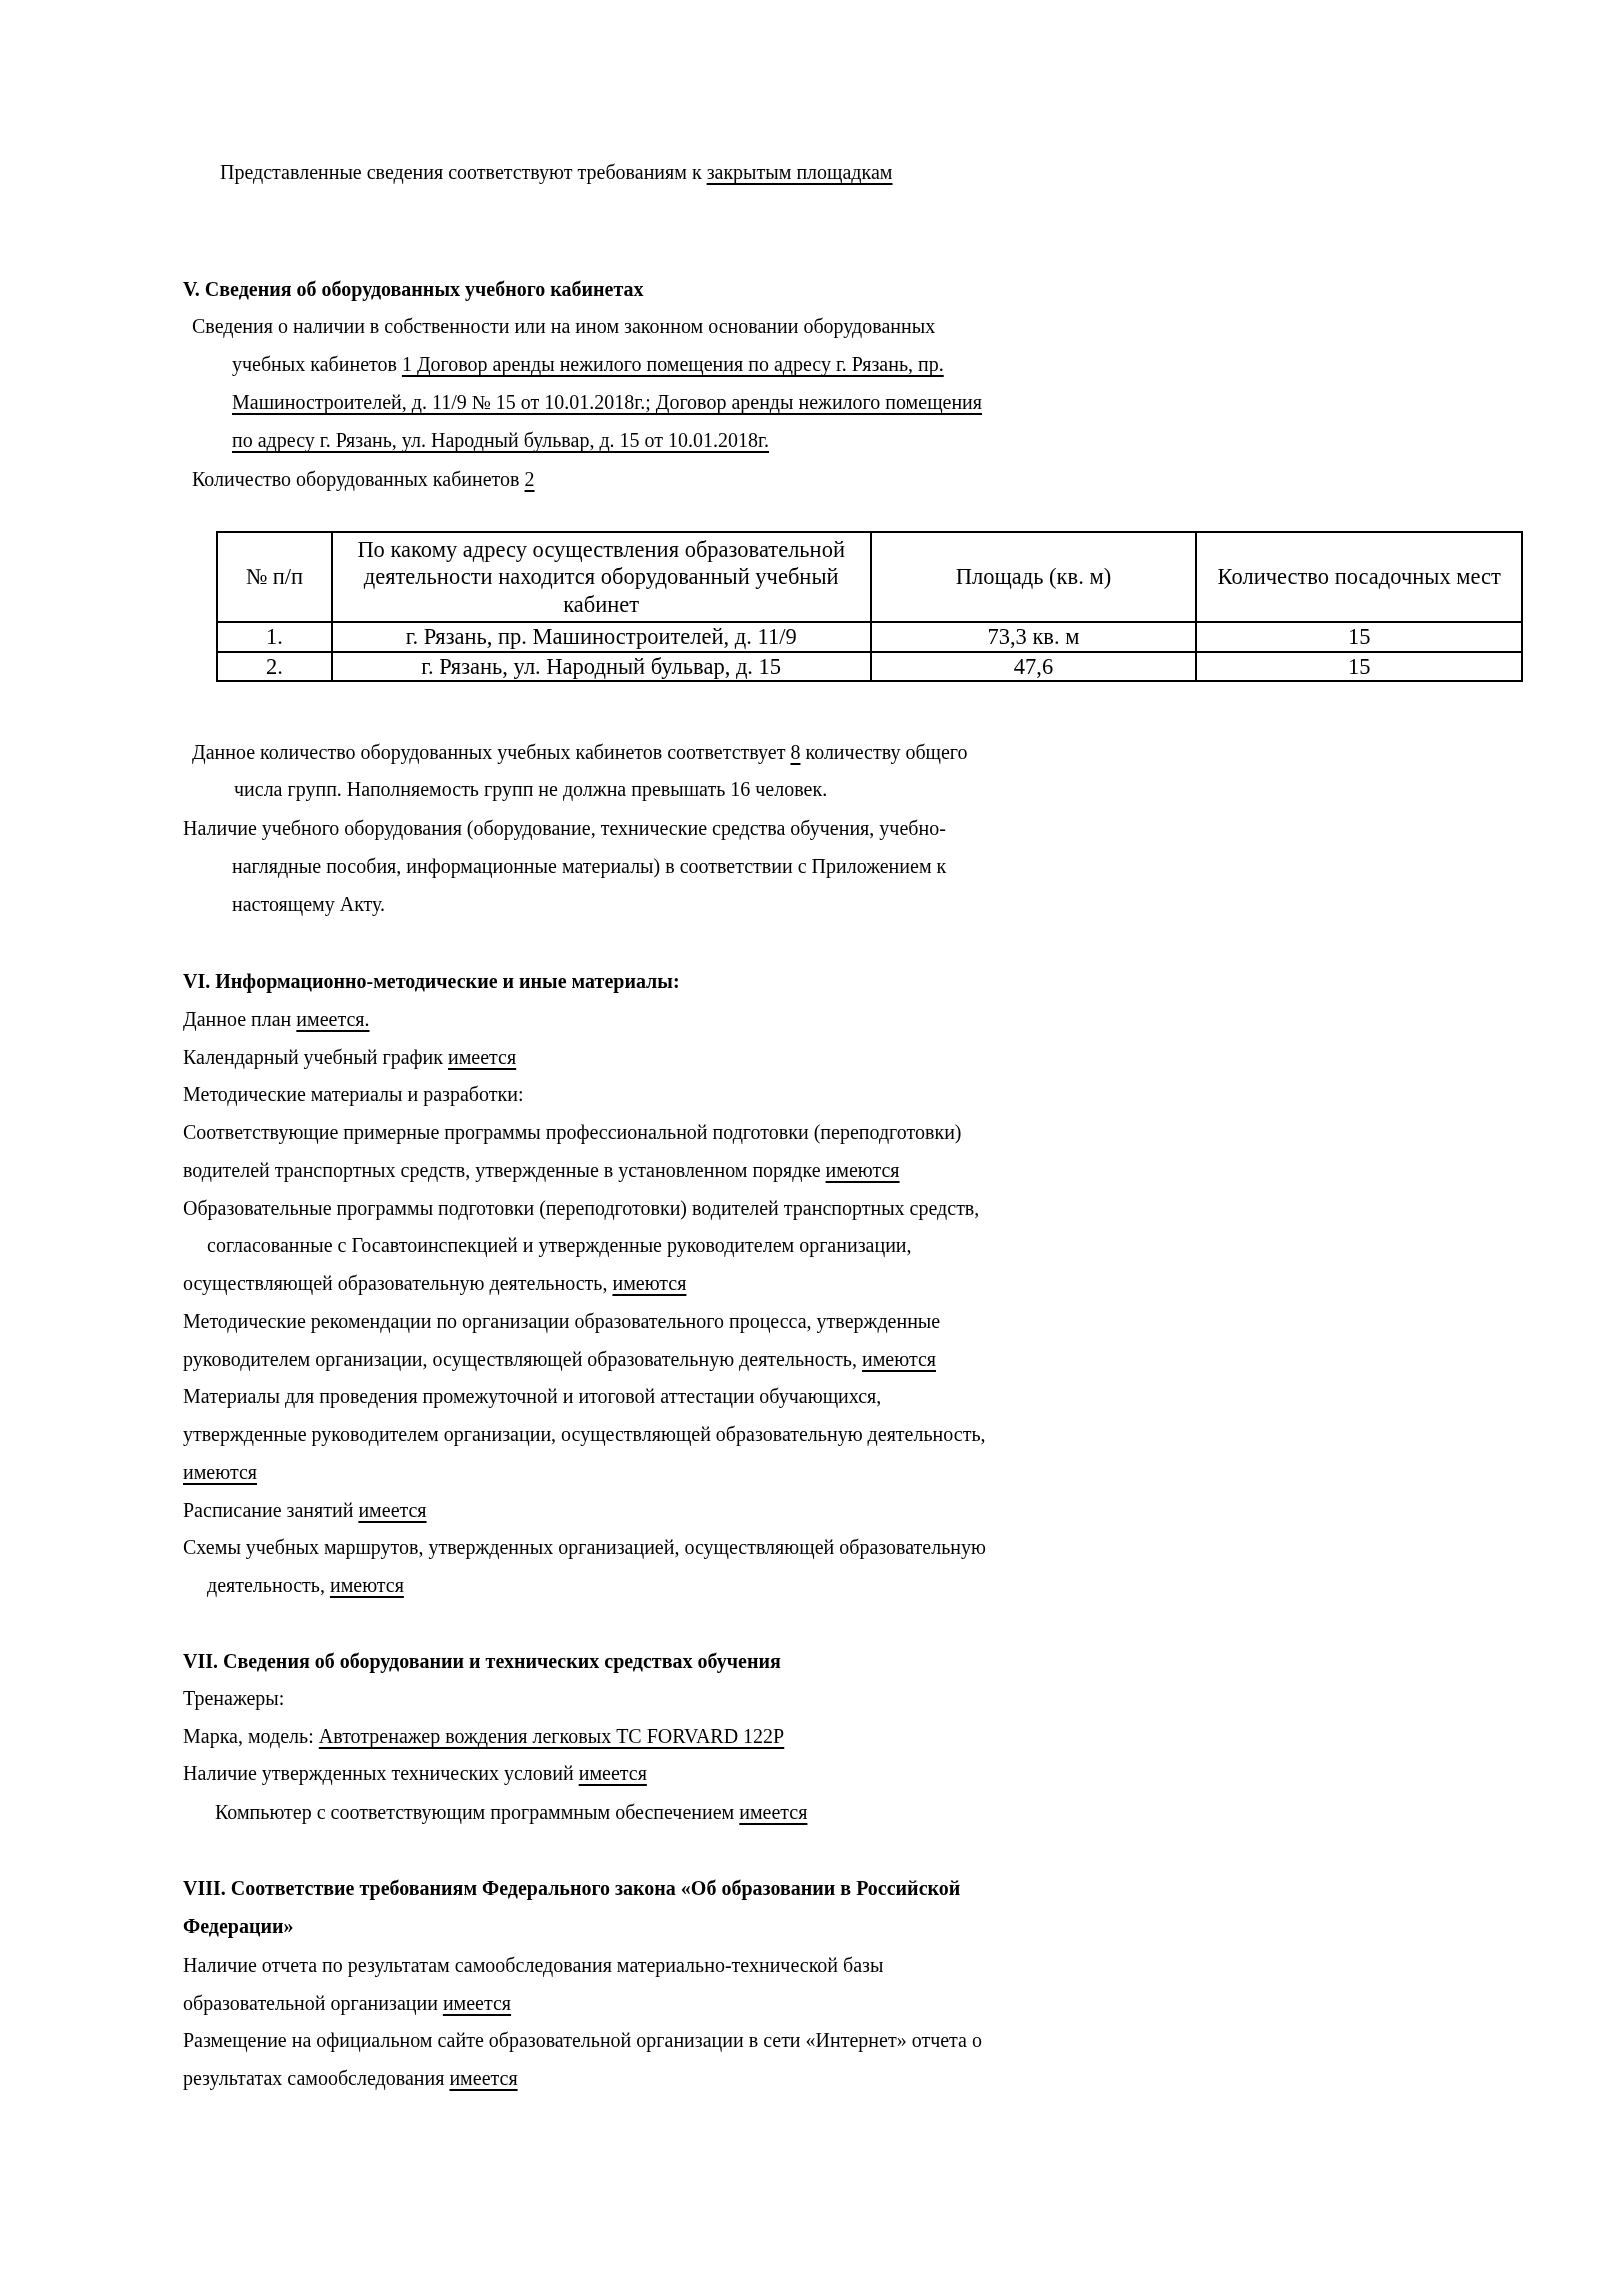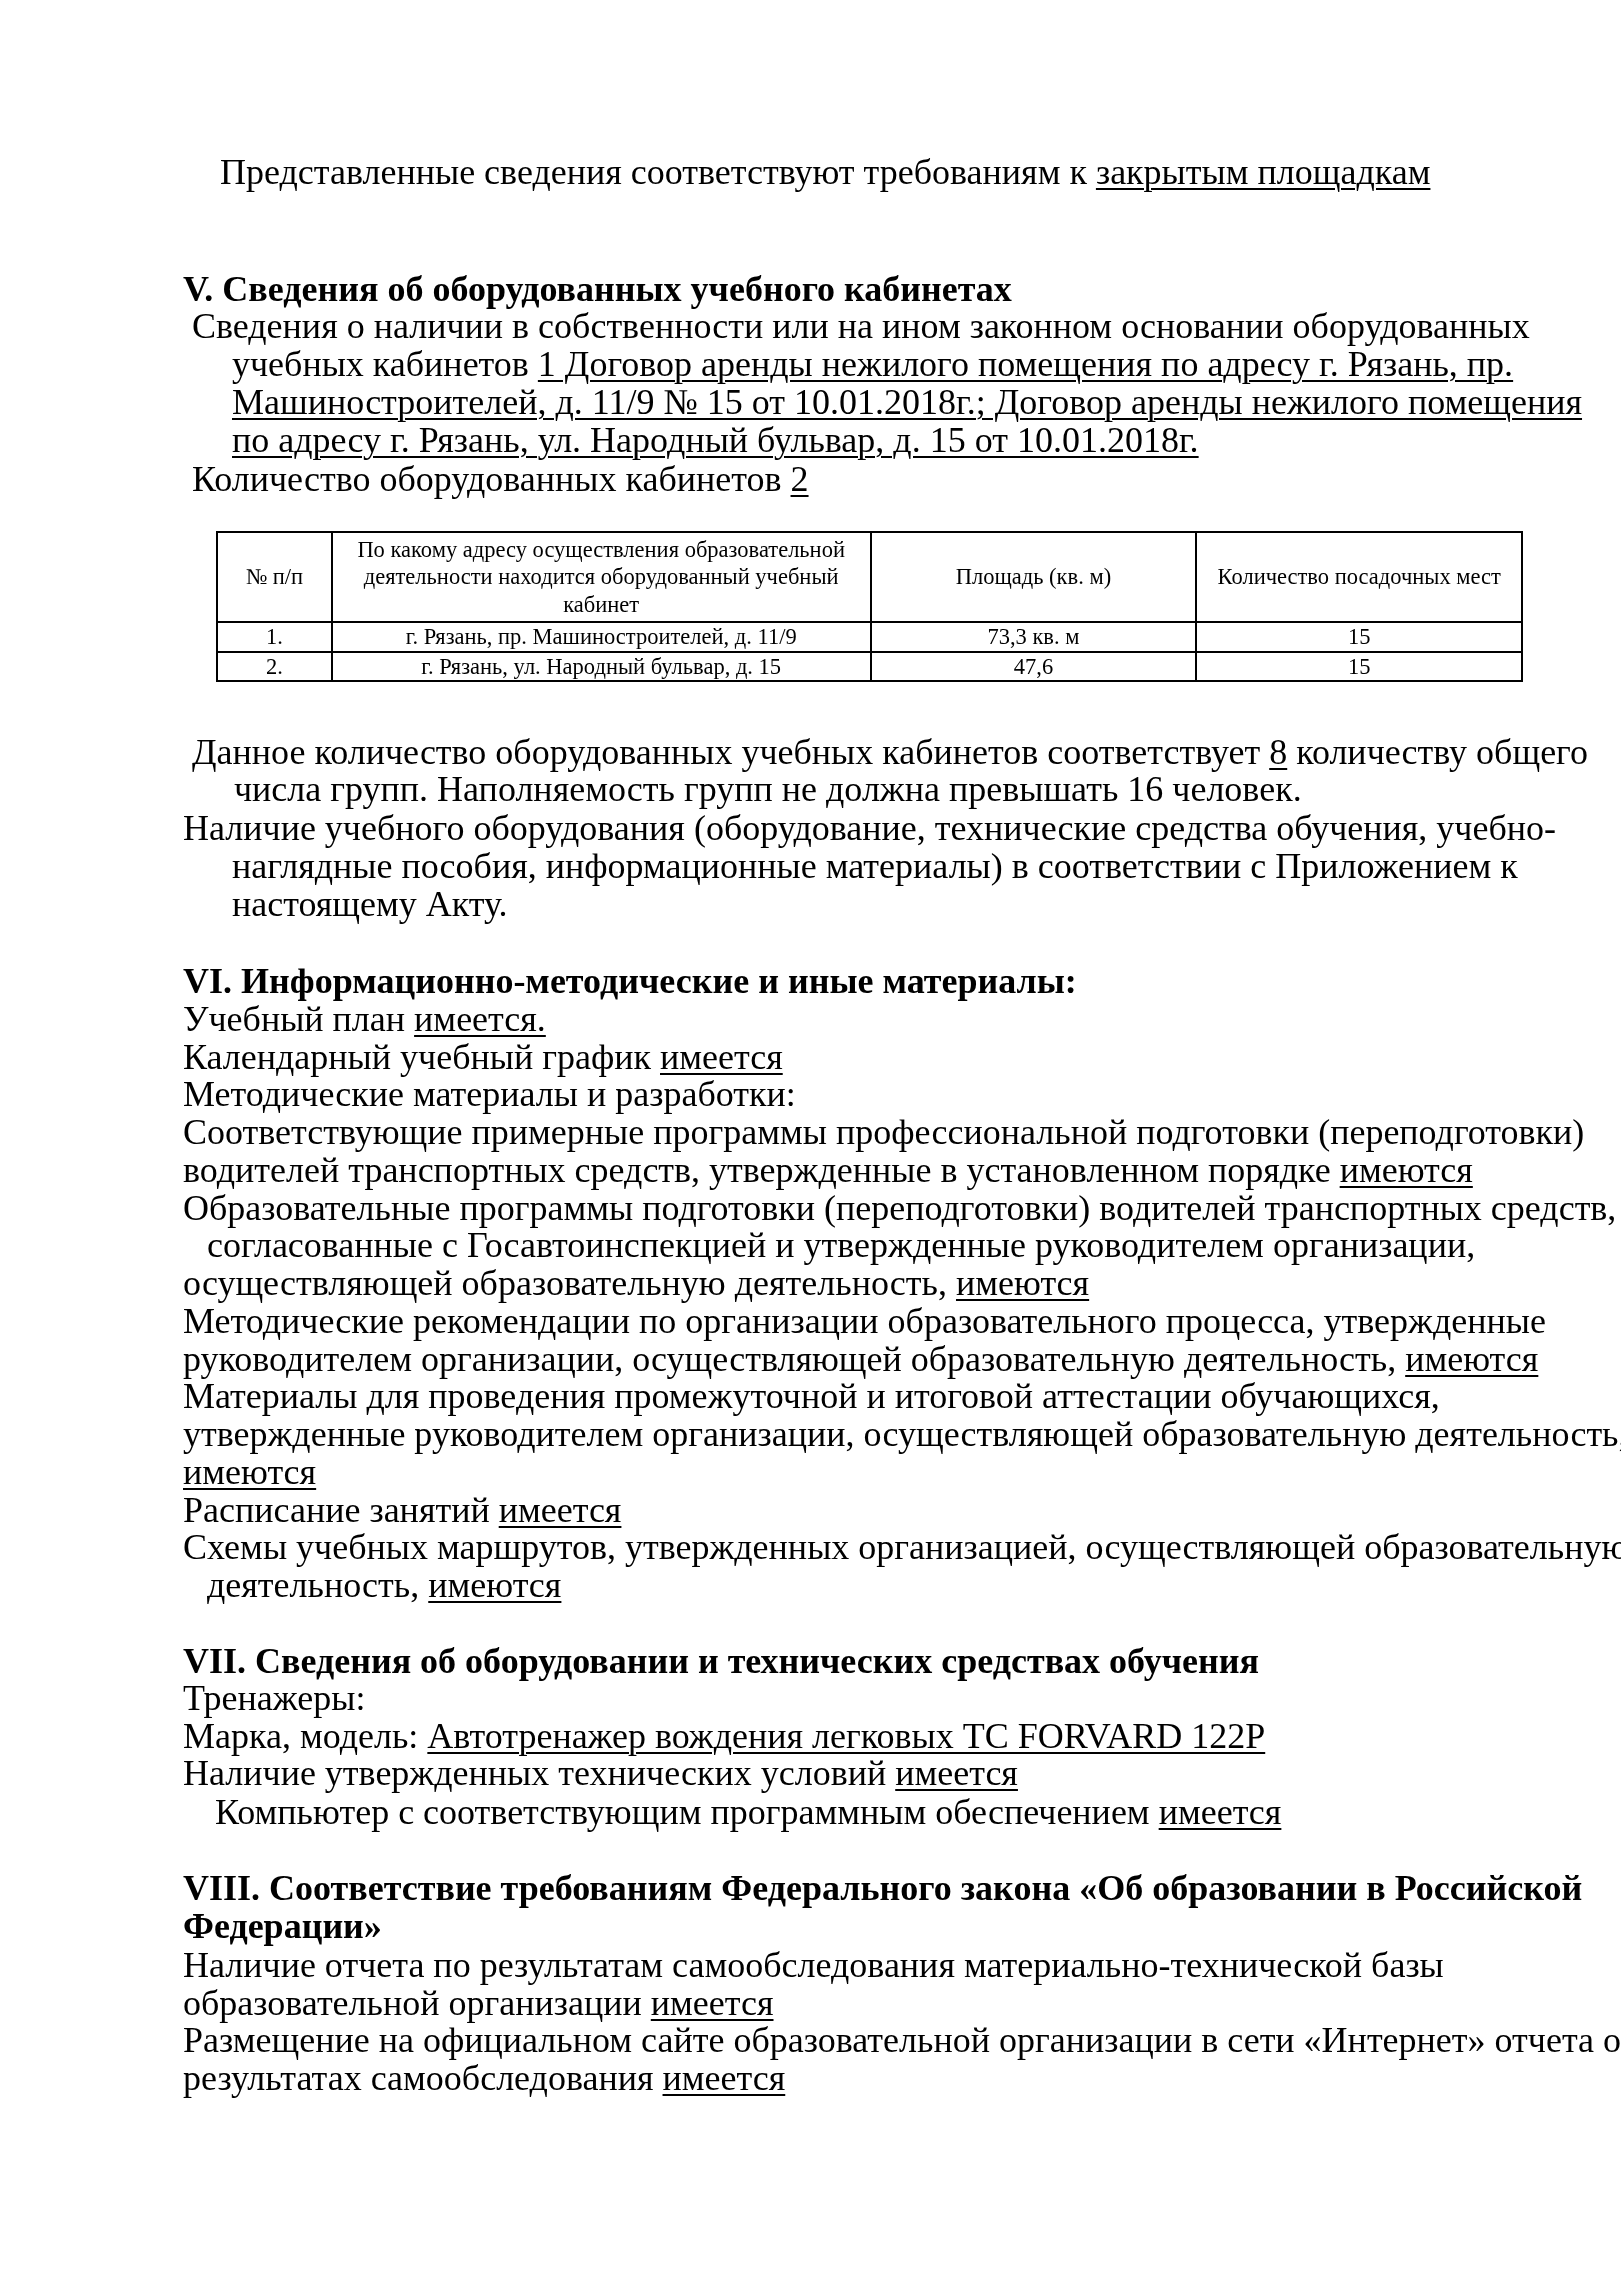--- a/index.html
+++ b/index.html
@@ -1,18 +1,18 @@
 <!DOCTYPE html>
 <html><head>
 <meta charset="utf-8">
 <style>
   html, body { margin: 0; padding: 0; background: #ffffff; }
   body { width: 1621px; height: 2293px; position: relative; overflow: hidden;
          font-family: "Liberation Serif", "DejaVu Serif", serif; color: #000; }
-  .ln { position: absolute; white-space: nowrap; font-size: 36px; line-height: 37px; height: 37px; }
+  .ln { position: absolute; white-space: nowrap; font-size: 20px; line-height: 37px; height: 37px; }
   .b { font-weight: bold; }
   .u { text-decoration: underline; text-decoration-thickness: 2px; text-underline-offset: 3.9px; }
   .tbl { position: absolute; left: 216px; top: 531px; border-collapse: collapse;
          font-size: 22.5px; line-height: 27.4px; }
   .tbl td { border: 2.9px solid #000; text-align: center; vertical-align: middle; padding: 0 3.9px; }
   .tbl tr.hdr td { height: 88px; }
   .tbl tr.r1 td { height: 28px; }
   .tbl tr.r2 td { height: 26.5px; }
   .c1 { width: 105px; margin-top: 16px; } .c2 { width: 529px; } .c3 { width: 316px; } .c4 { width: 316px; }
 </style>
@@ -60,21 +60,21 @@
 <div class="ln" style="left:192px; top:734px;">
   <span>Данное количество оборудованных учебных кабинетов соответствует </span><span class="u">8</span><span> количеству общего</span>
 </div>
 <div class="ln" style="left:234px; top:771px;">числа групп. Наполняемость групп не должна превышать 16 человек.</div>
 <div class="ln" style="left:183px; top:810px;">Наличие учебного оборудования (оборудование, технические средства обучения, учебно-</div>
 <div class="ln" style="left:232px; top:848px;">наглядные пособия, информационные материалы) в соответствии с Приложением к</div>
 <div class="ln" style="left:232px; top:886px;">настоящему Акту.</div>
 
 <div class="ln b" style="left:183px; top:963px;">VI. Информационно-методические и иные материалы:</div>
 <div id="s6">
-    <div class="ln" style="left: 183px; top: 1001px;"><span>Учебный план </span><span class="u">имеется.</span></div>
+    <div class="ln" style="left: 183px; top: 1001px;"><span>Данное план </span><span class="u">имеется.</span></div>
     <div class="ln" style="left: 183px; top: 1039px;"><span>Календарный учебный график </span><span class="u">имеется</span></div>
     <div class="ln" style="left: 183px; top: 1076px;"><span>Методические материалы и разработки:</span><span class="u"></span></div>
     <div class="ln" style="left: 183px; top: 1114px;"><span>Соответствующие примерные программы профессиональной подготовки (переподготовки)</span><span class="u"></span></div>
     <div class="ln" style="left: 183px; top: 1152px;"><span>водителей транспортных средств, утвержденные в установленном порядке </span><span class="u">имеются</span></div>
     <div class="ln" style="left: 183px; top: 1190px;"><span>Образовательные программы подготовки (переподготовки) водителей транспортных средств,</span><span class="u"></span></div>
     <div class="ln" style="left: 183px; top: 1227px; margin-left: 24px;"><span>согласованные с Госавтоинспекцией и утвержденные руководителем организации,</span><span class="u"></span></div>
     <div class="ln" style="left: 183px; top: 1265px;"><span>осуществляющей образовательную деятельность, </span><span class="u">имеются</span></div>
     <div class="ln" style="left: 183px; top: 1303px;"><span>Методические рекомендации по организации образовательного процесса, утвержденные</span><span class="u"></span></div>
     <div class="ln" style="left: 183px; top: 1341px;"><span>руководителем организации, осуществляющей образовательную деятельность,  </span><span class="u">имеются</span></div>
     <div class="ln" style="left: 183px; top: 1378px;"><span>Материалы для проведения промежуточной и итоговой аттестации обучающихся,</span><span class="u"></span></div>

